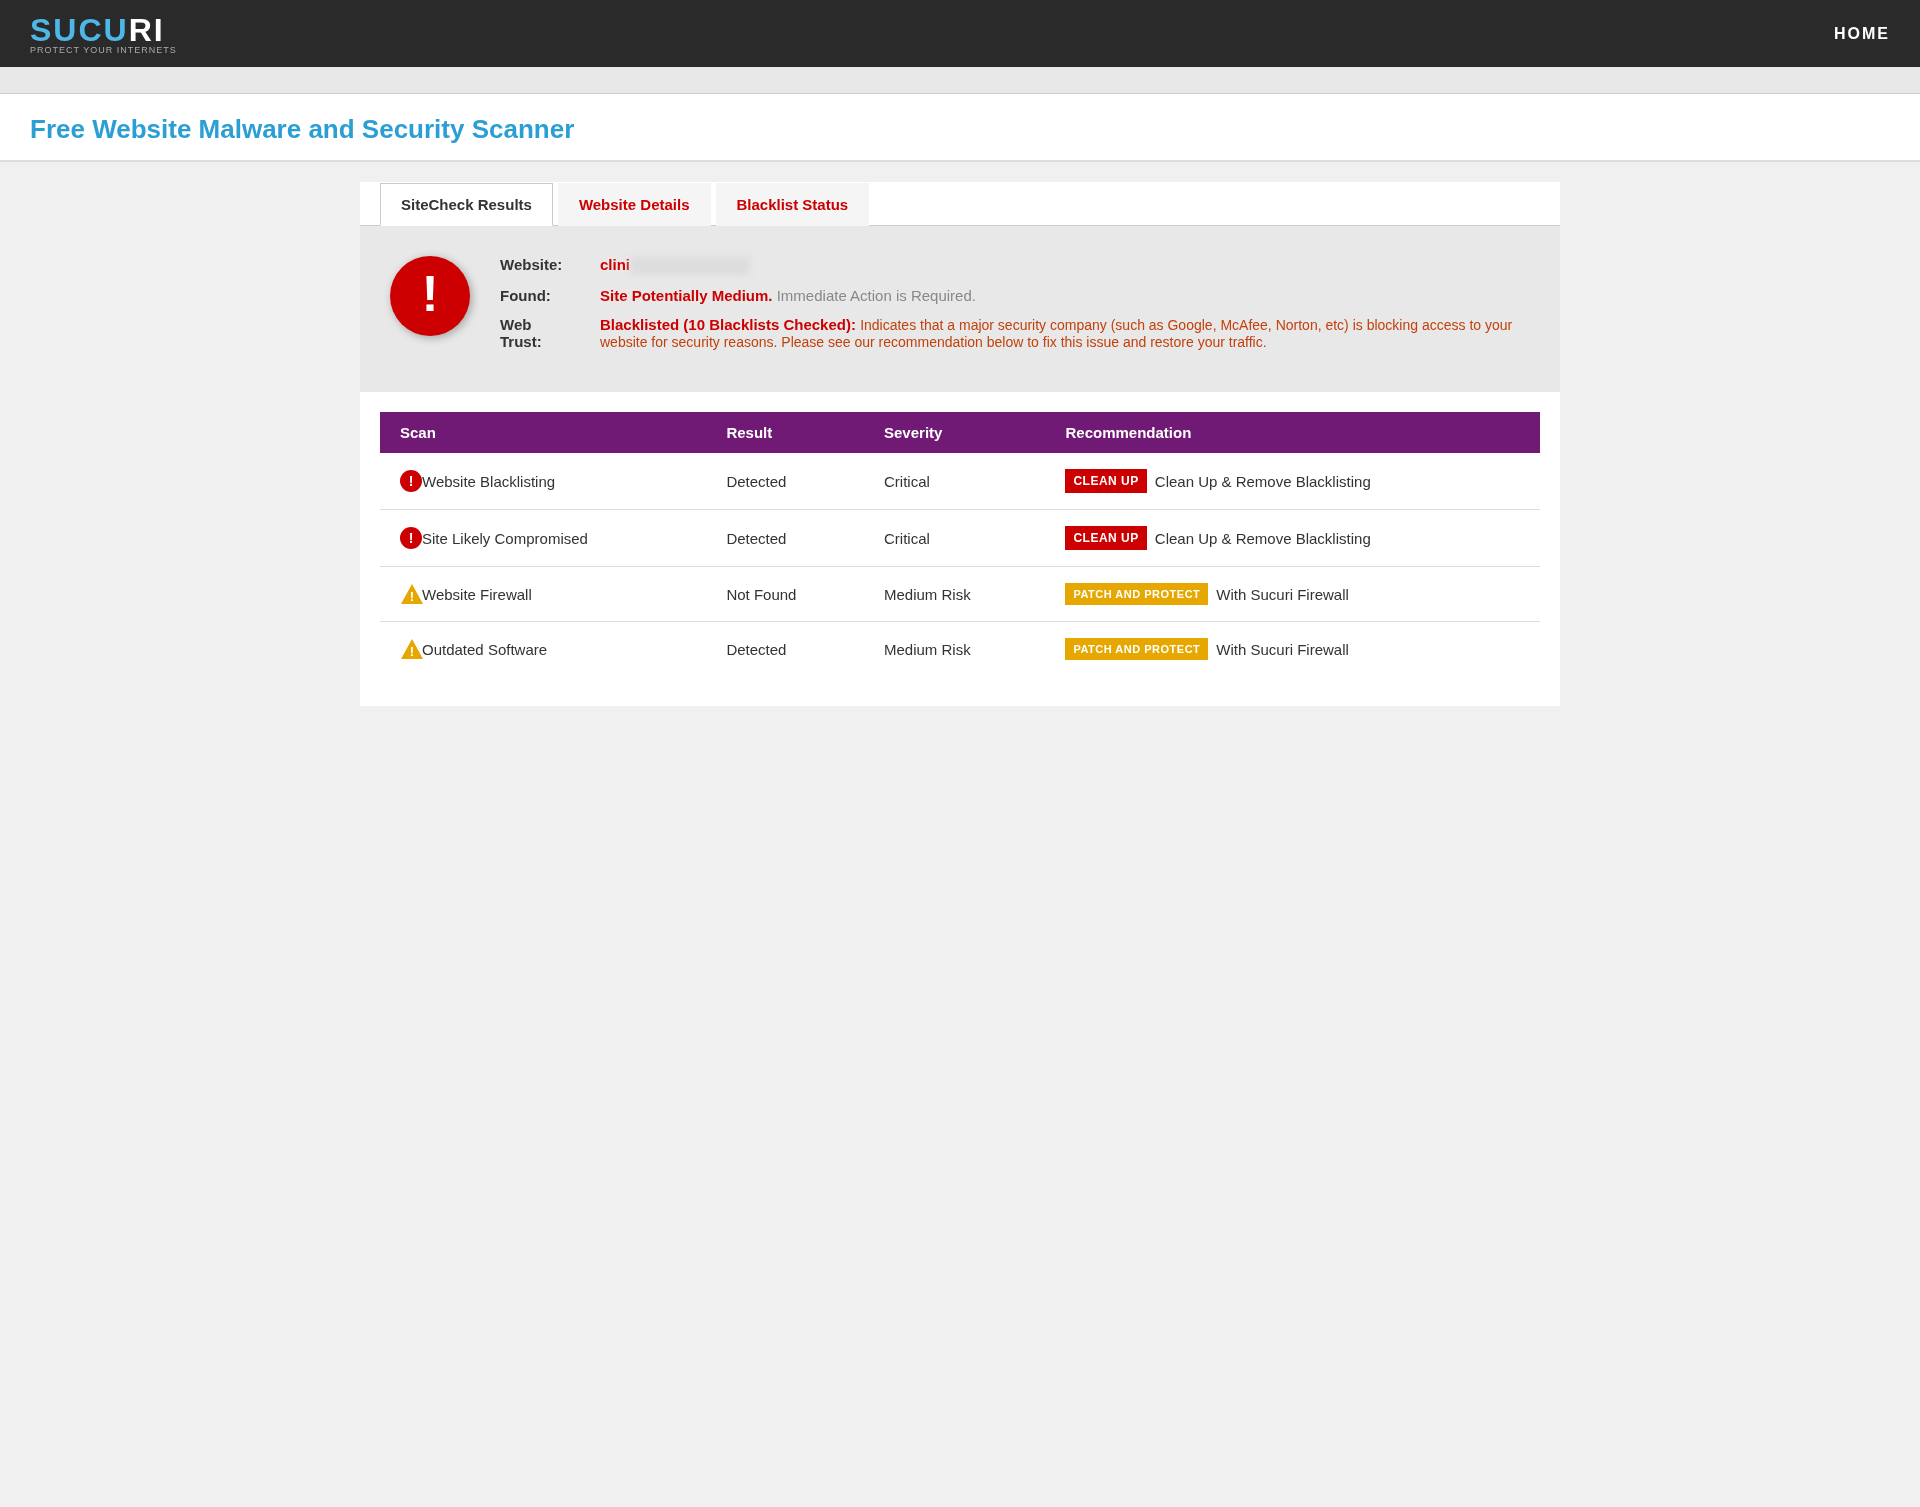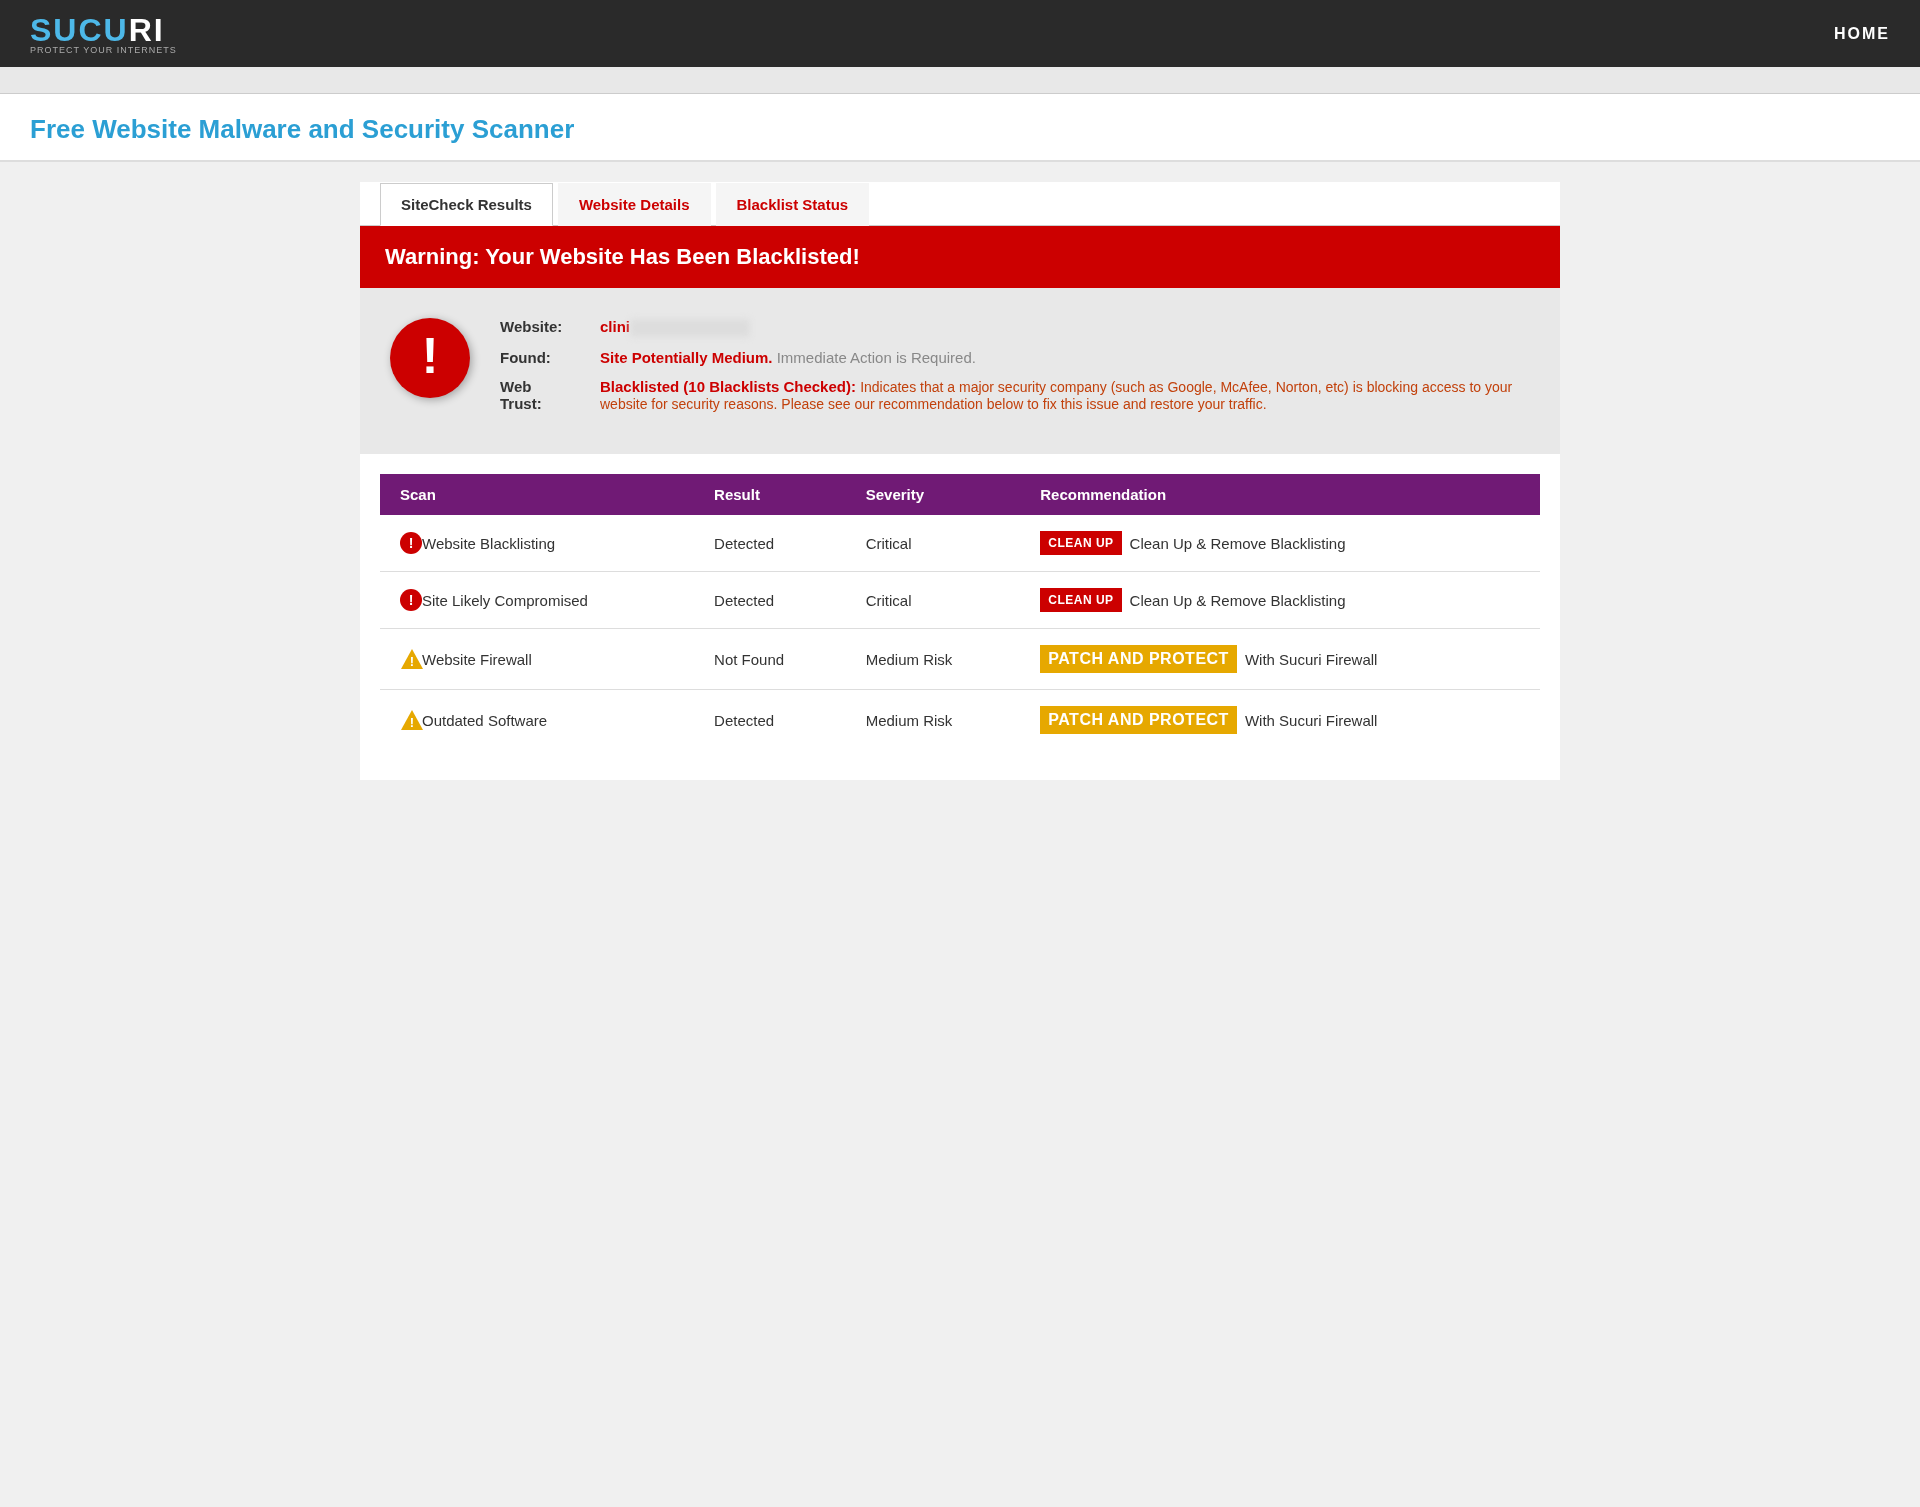--- a/index.html
+++ b/index.html
@@ -226,21 +226,21 @@
       border: none;
       cursor: pointer;
       letter-spacing: 0.5px;
       margin-right: 8px;
       display: inline-block;
       text-transform: uppercase;
     }
     .btn-patch {
       background: #e6a800;
       color: white;
-      font-size: 16px;
+      font-size: 11px;
       font-weight: bold;
       padding: 5px 8px;
       border: none;
       cursor: pointer;
       letter-spacing: 0.5px;
       margin-right: 8px;
       display: inline-block;
       text-transform: uppercase;
     }
     .recommendation-cell {
@@ -274,21 +274,20 @@
 </div>
 
 <div class="main-content">
 
   <div class="tabs">
     <div class="tab active">SiteCheck Results</div>
     <div class="tab">Website Details</div>
     <div class="tab">Blacklist Status</div>
   </div>
 
-  <div class="warning-banner">Warning: Your Website Has Been Blacklisted!</div>
 
   <div class="info-section">
     <div class="alert-icon-circle">
       <span class="exclaim">!</span>
     </div>
     <div class="info-details">
 
       <div class="info-row">
         <span class="info-label">Website:</span>
         <span class="info-value url">

